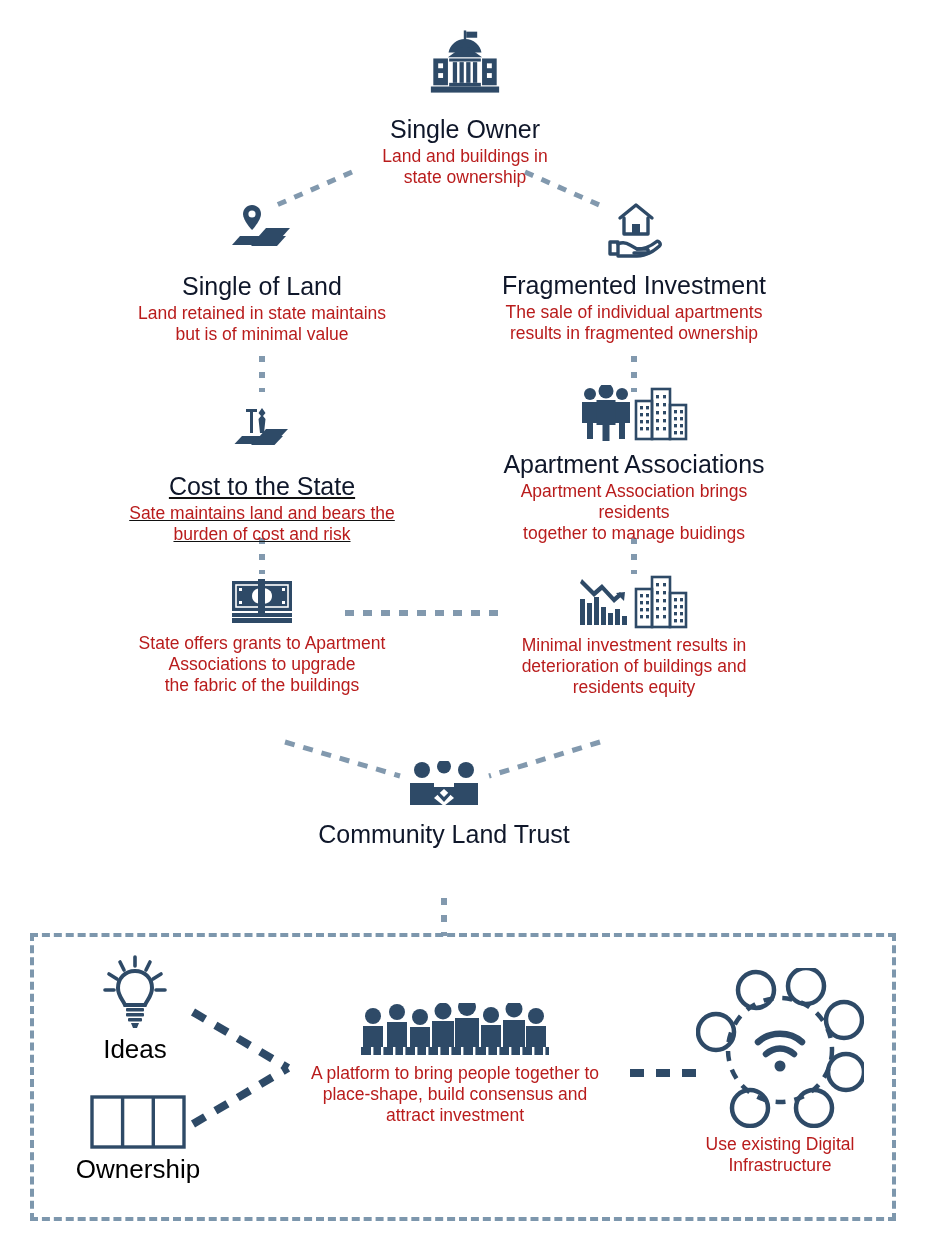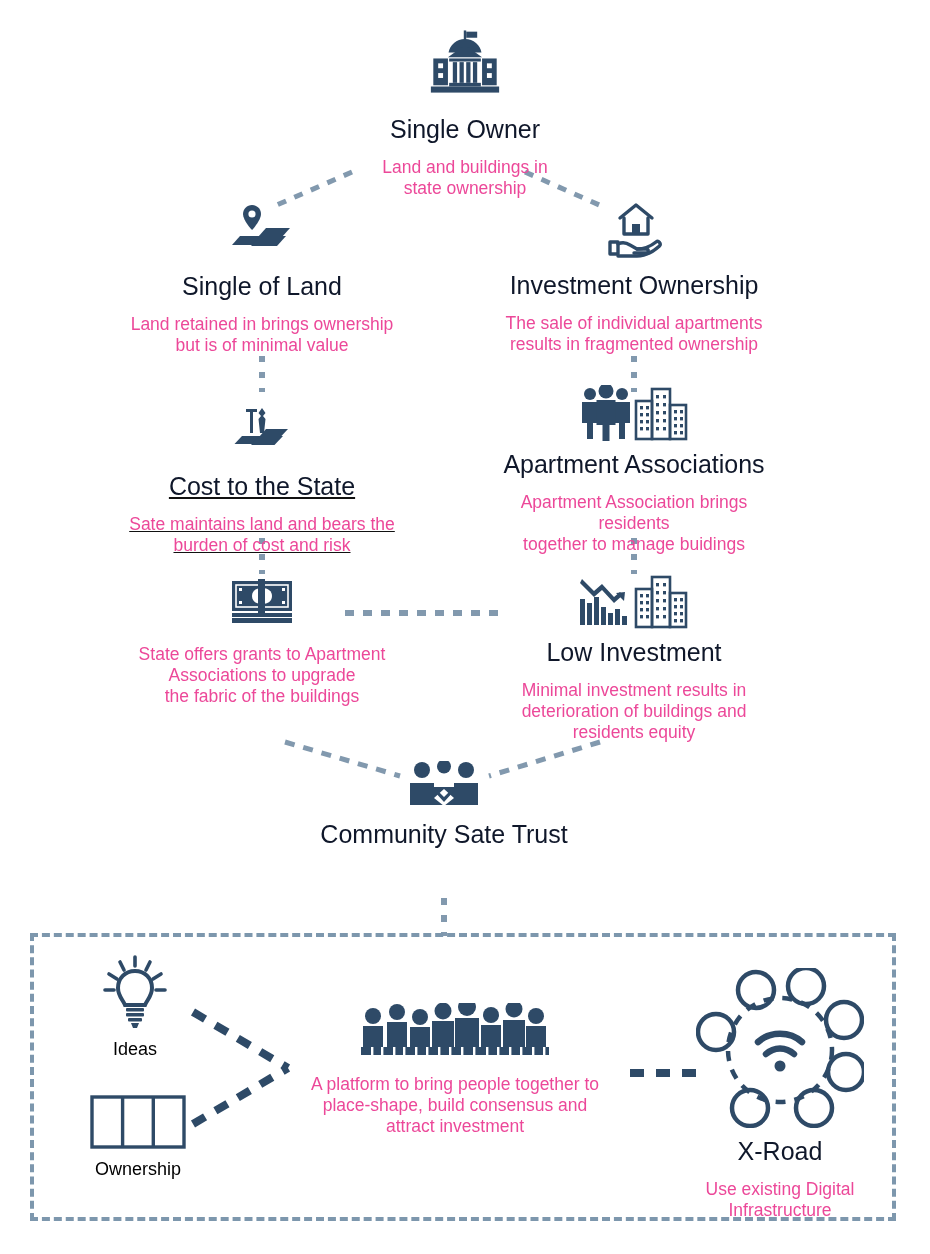--- a/index.html
+++ b/index.html
@@ -11,31 +11,31 @@
   .stage{position:absolute;left:0;top:0;width:930px;height:1254px;}
   svg.links{position:absolute;left:0;top:0;width:930px;height:1254px;pointer-events:none;}
 
   .node{position:absolute;text-align:center;}
   .node .icon{display:block;margin:0 auto;}
   .title{
     font-size:25px;line-height:30px;font-weight:400;color:#0f172a;
     margin-top:4px;white-space:nowrap;
   }
   .desc{
-    font-size:17.5px;line-height:21px;color:#ec4899;margin-top:13px;
+    font-size:17.5px;line-height:21px;color:#b91c1c;margin-top:2px;
     white-space:pre-line;
   }
 
   
   .bottom-box{
     position:absolute;left:30px;top:933px;width:866px;height:288px;
     border:4px dashed #7d97ad;box-sizing:border-box;
   }
   .mini{position:absolute;text-align:center;}
-  .mini .lbl{font-size:18px;line-height:29px;color:#000;margin-top:2px;}
+  .mini .lbl{font-size:26px;line-height:29px;color:#000;margin-top:2px;}
 </style>
 </head>
 <body>
 
 <div class="stage">
 
   <svg class="links" viewBox="0 0 930 1254">
 
     <line x1="352" y1="172" x2="270" y2="208" stroke="#8299ae" stroke-width="5" stroke-dasharray="9 9" stroke-linecap="butt"></line>
 
@@ -99,40 +99,40 @@
         <g fill="#2e4a67">
           <path d="M26 2c-5 0-9 4-9 9 0 6.5 9 16 9 16s9-9.5 9-16c0-5-4-9-9-9z"></path>
           <circle cx="26" cy="11" r="3.6" fill="#ffffff"></circle>
           <path d="M40 25h24l-8 9H32z"></path>
           <path d="M14 33h24l-8 9H6z"></path>
           <path d="M34 33h26l-9 10H25z"></path>
         </g>
       </svg>
     </span>
     <div class="title">Single of Land</div>
-    <div class="desc">Land retained in brings ownership
+    <div class="desc">Land retained in state maintains
 but is of minimal value</div>
   </div>
 
   <div class="node" style="left:484px;top:198px;width:300px;">
     <span class="icon">
       <svg width="72" height="64" viewBox="0 0 72 64" aria-hidden="true">
         <g fill="none" stroke="#2e4a67" stroke-width="3.4" stroke-linejoin="round" stroke-linecap="round">
           <path d="M22 20 38 7l16 13"></path>
           <path d="M26 20v16h24V20"></path>
         </g>
         <rect x="34" y="26" width="8" height="10" fill="#2e4a67"></rect>
         <g fill="none" stroke="#2e4a67" stroke-width="3.4" stroke-linejoin="round" stroke-linecap="round">
           <path d="M12 44h8v12h-8z"></path>
           <path d="M20 46c4-2 9-1 12 1l7 4h9c3 0 3 4 0 4H36"></path>
           <path d="M39 51c8 0 14-3 19-7 2.5-2 5.5 1.5 3.5 4C56 53 48 58 39 58H20"></path>
         </g>
       </svg>
     </span>
-    <div class="title">Investment Ownership</div>
+    <div class="title">Fragmented Investment</div>
     <div class="desc">The sale of individual apartments
 results in fragmented ownership</div>
   </div>
 
   <div class="node" style="left:112px;top:405px;width:300px;text-decoration:underline;">
     <span class="icon">
       <svg width="72" height="58" viewBox="0 0 72 58" aria-hidden="true">
         <g fill="#2e4a67">
           <rect x="20" y="4" width="11" height="3"></rect>
           <rect x="24" y="6" width="3" height="22"></rect>
@@ -261,42 +261,41 @@
             <rect x="102" y="25" width="3" height="3.4"></rect>
           <rect x="96" y="32" width="3" height="3.4"></rect>
             <rect x="102" y="32" width="3" height="3.4"></rect>
           <rect x="96" y="39" width="3" height="3.4"></rect>
             <rect x="102" y="39" width="3" height="3.4"></rect>
           <rect x="96" y="46" width="3" height="3.4"></rect>
             <rect x="102" y="46" width="3" height="3.4"></rect>
         </g>
       </svg>
     </span>
-    <div class="title">Low Investment</div>
     <div class="desc">Minimal investment results in
 deterioration of buildings and
 residents equity</div>
   </div>
 
   <div class="node" style="left:219px;top:761px;width:450px;">
     <span class="icon">
       <svg width="72" height="50" viewBox="0 0 72 50" aria-hidden="true">
         <g fill="#2e4a67">
           <circle cx="14" cy="9" r="8"></circle>
           <circle cx="58" cy="9" r="8"></circle>
           <circle cx="36" cy="5.5" r="7"></circle>
           <path d="M2 22h24v22H2z"></path>
           <path d="M46 22h24v22H46z"></path>
           <path d="M24 26h24v18H24z"></path>
           <path d="M36 28l10 9-10 8-10-8z" fill="#ffffff"></path>
           <path d="M26 26l10 10 10-10v4L36 41 26 30z"></path>
         </g>
       </svg>
     </span>
-    <div class="title">Community Sate Trust</div>
+    <div class="title">Community Land Trust</div>
   </div>
 
   <div class="bottom-box"></div>
 
   <div class="mini" style="left:65px;top:955px;width:140px;">
     <span class="icon">
       <svg width="66" height="74" viewBox="0 0 66 74" aria-hidden="true">
         <g stroke="#2e4a67" stroke-width="3.6" stroke-linecap="round">
           <line x1="33" y1="2" x2="33" y2="11"></line>
           <line x1="18" y1="7" x2="22" y2="15"></line>
@@ -391,18 +390,17 @@
           <circle cx="54" cy="140" r="18"></circle>
           <circle cx="20" cy="64" r="18"></circle>
         </g>
         <g fill="none" stroke="#2e4a67" stroke-width="6.5" stroke-linecap="round">
           <path d="M62 74c12-11 32-11 44 0"></path>
           <path d="M70 86c8-7.5 20-7.5 28 0"></path>
         </g>
         <circle cx="84" cy="98" r="5.5" fill="#2e4a67"></circle>
       </svg>
     </span>
-    <div class="title">X-Road</div>
     <div class="desc">Use existing Digital
 Infrastructure</div>
   </div>
 
 </div>
 
 </body></html>

